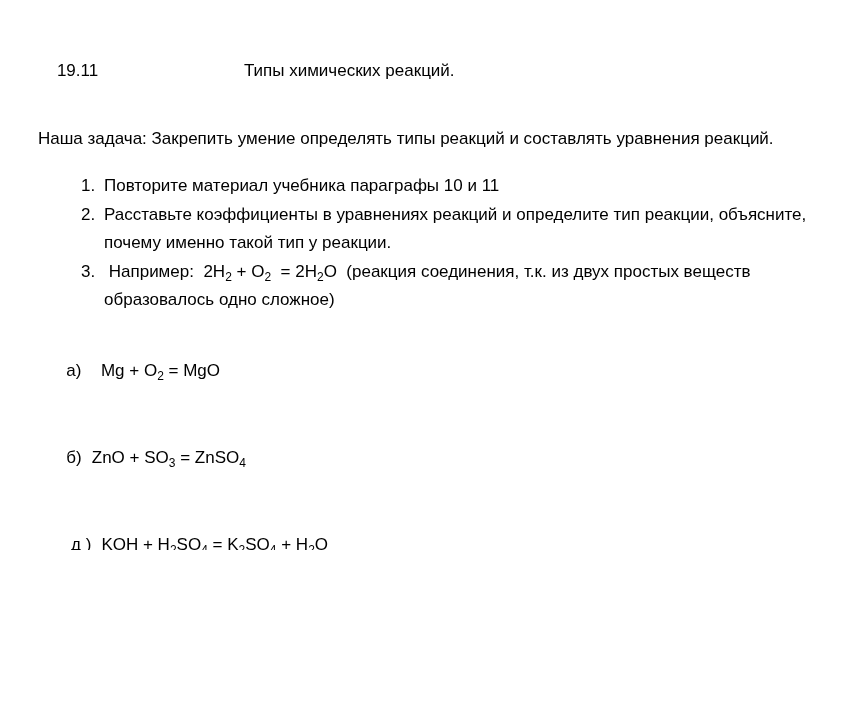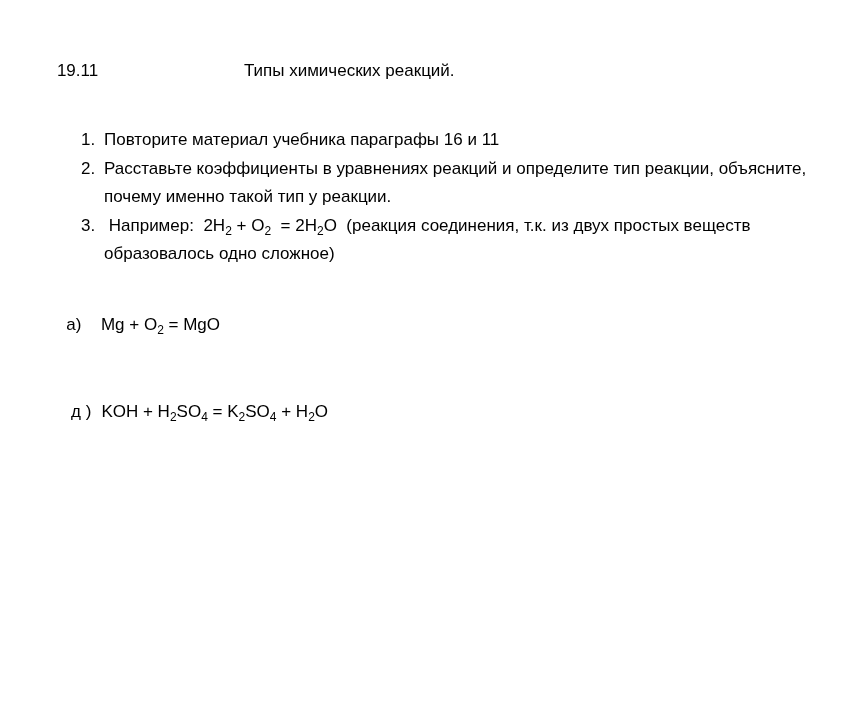--- a/index.html
+++ b/index.html
@@ -72,30 +72,34 @@
 </style>
 </head>
 <body>
 
 <div class="page">
 
   <div class="title-row">
     <span class="lesson-number">19.11</span><span class="doc-title">Типы химических реакций.</span>
   </div>
 
+  <p class="intro">Наша задача: Закрепить умение определять типы реакций и составлять уравнения реакций.</p>
 
   <ol class="instructions">
-    <li>Повторите материал учебника параграфы 16 и 11</li>
+    <li>Повторите материал учебника параграфы 10 и 11</li>
     <li>Расставьте коэффициенты в уравнениях реакций и определите тип реакции, объясните, почему именно такой тип у реакции.</li>
     <li> Например:  2H<sub>2</sub> + O<sub>2</sub>  = 2H<sub>2</sub>O  (реакция соединения, т.к. из двух простых веществ образовалось одно сложное)</li>
   </ol>
 
   <div class="equations">
     <div class="eq-row">
       <span class="eq-label">а)</span><span class="eq-formula">  Mg + O<sub>2</sub> = MgO</span>
+    </div>
+    <div class="eq-row">
+      <span class="eq-label">б)</span><span class="eq-formula">ZnO + SO<sub>3</sub> = ZnSO<sub>4</sub></span>
     </div>
     <div class="eq-row">
       <span class="eq-label"> д )</span><span class="eq-formula">KOH + H<sub>2</sub>SO<sub>4</sub> = K<sub>2</sub>SO<sub>4</sub> + H<sub>2</sub>O</span>
     </div>
 
   </div>
 
 </div>
 
 </body></html>

